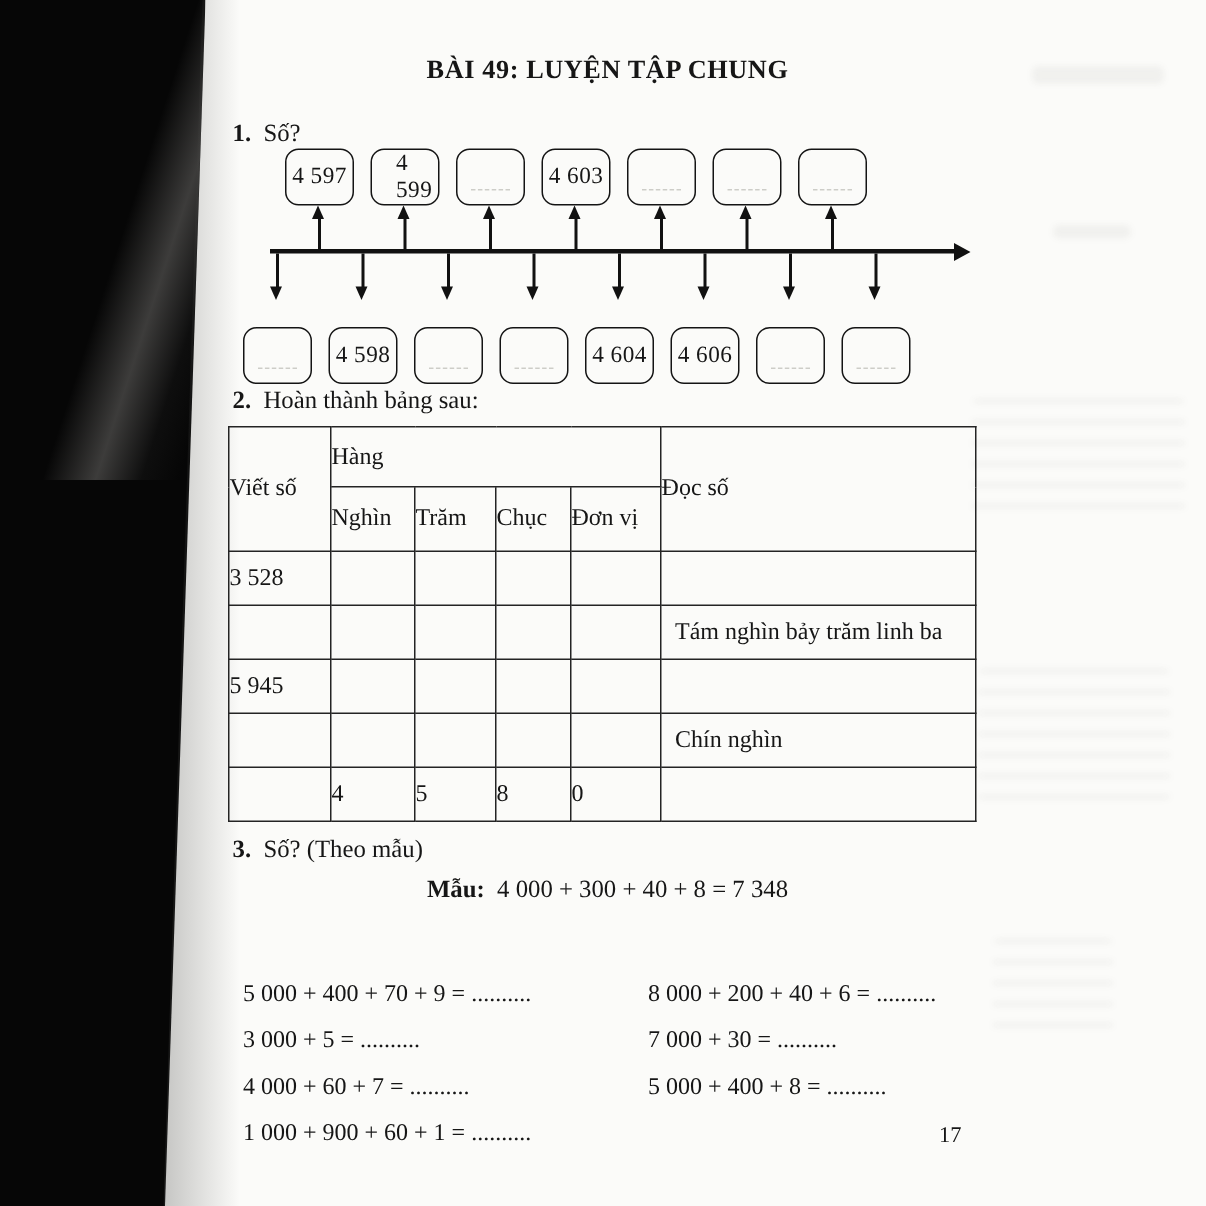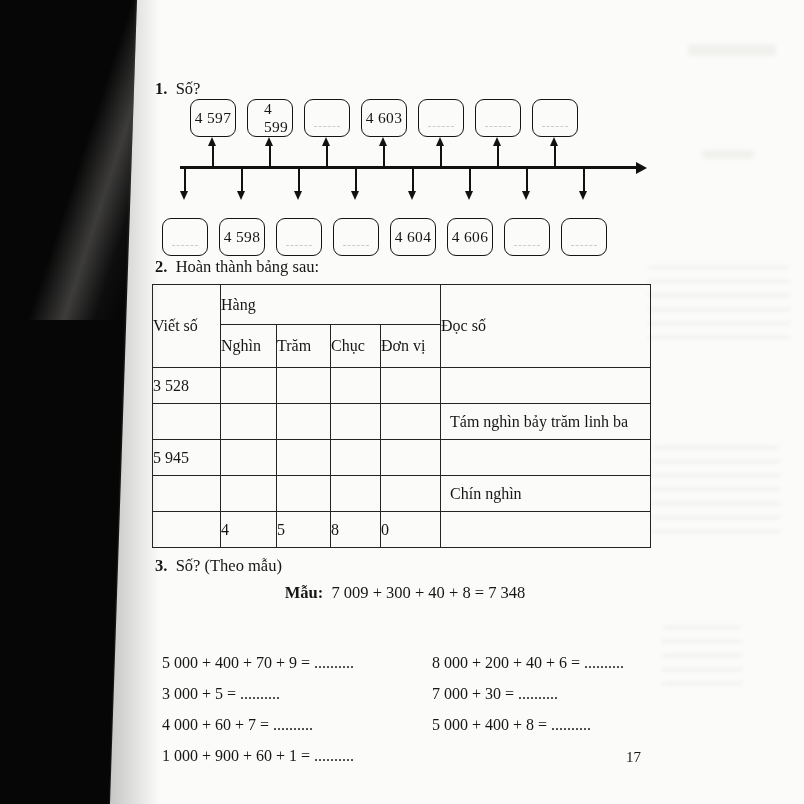--- a/index.html
+++ b/index.html
@@ -101,20 +101,21 @@
   <div class="gutter"></div>
   <div class="gutter-sheen"></div>
   <div class="page-edge-shade"></div>
 
   <div class="smudge bar" style="left:688px;top:44px;width:88px;height:12px;"></div>
   <div class="smudge bar" style="left:702px;top:150px;width:52px;height:9px;"></div>
   <div class="smudge lines" style="left:648px;top:266px;width:142px;height:84px;"></div>
   <div class="smudge lines" style="left:652px;top:446px;width:128px;height:88px;"></div>
   <div class="smudge lines" style="left:662px;top:626px;width:80px;height:62px;"></div>
 
+  <div class="abs title">BÀI 49: LUYỆN TẬP CHUNG</div>
 
   <div class="abs ex-label" style="left:155px;top:79px;">
     <span class="b">1.&nbsp;</span>
     <span>Số?</span>
   </div>
 
   <div class="abs numberline">
 
     <div class="nbox top" style="left:40px;">4 597</div>
     <div class="nbox top" style="left:97px;padding-left:16px;">4 599</div>
@@ -238,21 +239,21 @@
   </tbody>
     </table>
 
   <div class="abs ex-label" style="left:155px;top:556px;">
     <span class="b">3.&nbsp;</span>
     <span>Số? (Theo mẫu)</span>
   </div>
 
   <div class="abs mau">
     <span class="b">Mẫu:&nbsp;</span>
-    <span>7 009 + 300 + 40 + 8 = 7 348</span>
+    <span>4 000 + 300 + 40 + 8 = 7 348</span>
   </div>
 
   <div class="abs sums">
     <div>5 000 + 400 + 70 + 9 = ..........</div>
     <div>8 000 + 200 + 40 + 6 = ..........</div>
     <div>3 000 + 5 = ..........</div>
     <div>7 000 + 30 = ..........</div>
     <div>4 000 + 60 + 7 = ..........</div>
     <div>5 000 + 400 + 8 = ..........</div>
     <div>1 000 + 900 + 60 + 1 = ..........</div>

